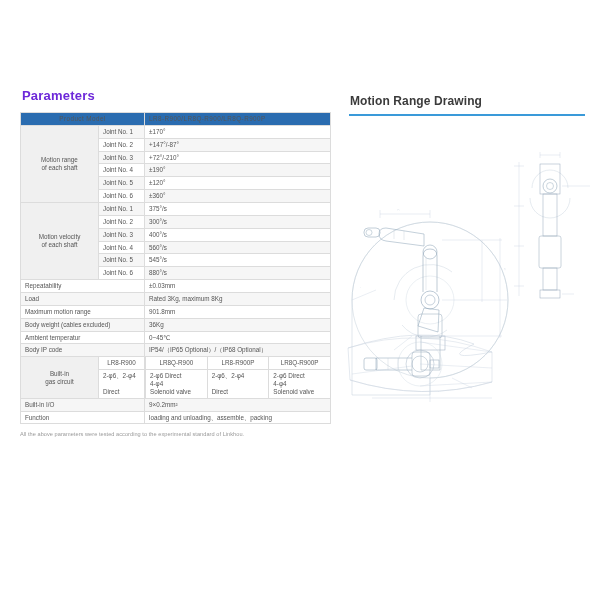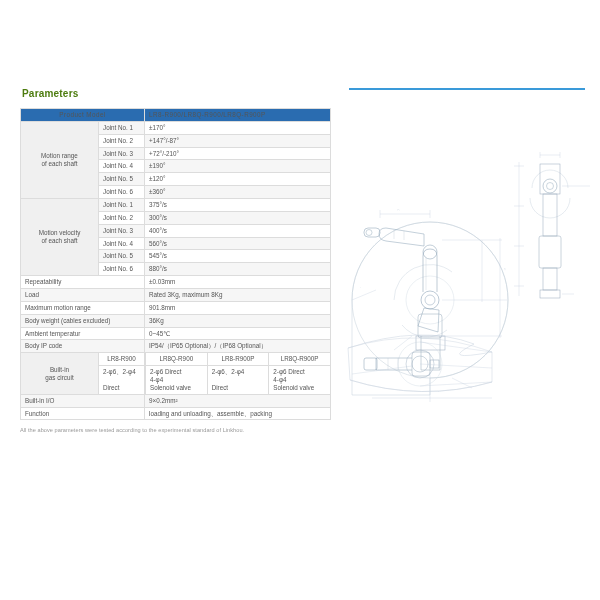--- a/index.html
+++ b/index.html
@@ -6,21 +6,21 @@
   body{
     width:600px;height:600px;background:#ffffff;
     font-family:"Liberation Sans","DejaVu Sans",sans-serif;
     color:#4a4a4a;overflow:hidden;
   }
   .page{position:relative;width:600px;height:600px;}
 
   
   .left-pane{position:absolute;left:20px;top:88px;width:310px;}
   .section-title{
-    font-size:10px;font-weight:bold;color:#4d7c0f;
+    font-size:13px;font-weight:bold;color:#6d28d9;
     letter-spacing:.2px;margin:0 0 9px 2px;
   }
   table.spec{
     border-collapse:collapse;width:310px;
     table-layout:fixed;
     border:1px solid #c9c9c9;
   }
   table.spec td,table.spec th{
     border:1px solid #dcdcdc;
     font-size:6.3px;font-weight:normal;
@@ -218,20 +218,21 @@
           <td class="rowlab" colspan="2">Function</td>
           <td class="val">loading and unloading、assemble、packing</td>
         </tr>
       </tbody>
     </table>
 
     <div class="foot-note">All the above parameters were tested according to the experimental standard of Linkhou.</div>
   </div>
 
   <div class="right-pane">
+    <div class="draw-title">Motion Range Drawing</div>
     <div class="accent-rule"></div>
 
     <div class="draw-area">
       <svg width="250" height="300" viewBox="0 0 250 300">
         <g fill="none" stroke="#aebecd" stroke-width="0.45">
 
           <g>
 
             <path d="M10,160 A78,78 0 1,1 88,238 L88,255 L10,255 Z" stroke="#c2ced9" stroke-width="0.5"></path>
             <circle cx="88" cy="160" r="78" stroke="#c2ced9" stroke-width="0.5"></circle>

